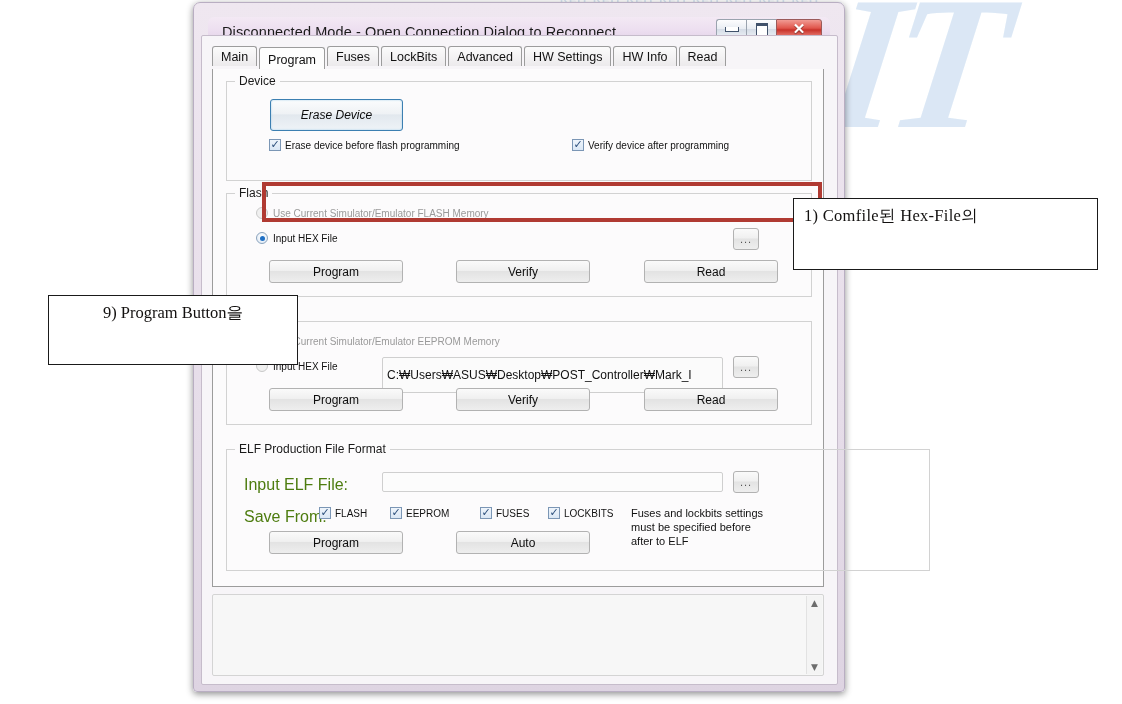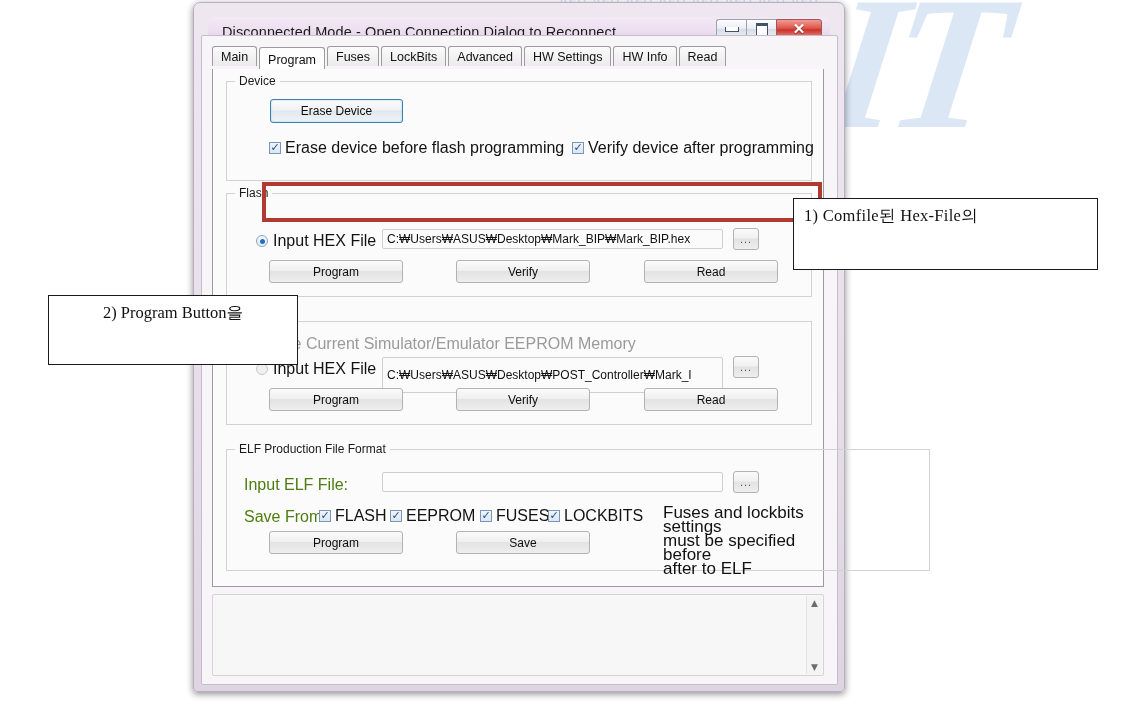--- a/index.html
+++ b/index.html
@@ -164,34 +164,34 @@
     border:1px solid #7b96b5;
     background:linear-gradient(180deg,#eef4fb 0%,#dae7f5 100%);
     display:flex;align-items:center;justify-content:center;
     margin-right:4px; flex:none;
     box-sizing:border-box;
   }
   .cbox .tick{
     color:#2a4d7a; font-size:11px; line-height:10px; font-weight:bold;
     font-family:"DejaVu Sans", sans-serif;
   }
-  .cb-label{ font-size:16px; color:#121212; }
+  .cb-label{ font-size:10px; color:#121212; }
   .cb-label.dim{ color:#9a9a9a; }
   .radio{
     width:12px;height:12px;border-radius:50%;
     border:1px solid #8aa3bd;
     background:radial-gradient(circle at 50% 40%,#ffffff 0%,#e6eef7 70%);
     display:flex;align-items:center;justify-content:center;
     margin-right:5px;flex:none;box-sizing:border-box;
   }
   .radio .dot{width:5px;height:5px;border-radius:50%;background:#1f6fc4;}
   .radio.off{ border-color:#c9c9c9; background:#f0f0f0; }
   .radio.off .dot{ background:transparent; }
   .note{
-    position:absolute; font-size:17px; color:#111; line-height:14px;margin-left:32px;
+    position:absolute; font-size:11px; color:#111; line-height:14px;
   }
   .static-label{ position:absolute; font-size:16px; color:#4d7c0f; white-space:nowrap;}
 
   
   #logbox{
     position:absolute; left:10px; top:558px; width:612px; height:82px;
     background:#f7f7f7; border:1px solid #d4d4d4; border-radius:2px;
     box-sizing:border-box;
   }
   #logscroll{
@@ -286,21 +286,21 @@
       <div class="tab">
           <span>Read</span>
         </div>
     </div>
 
     <div id="tabpage">
 
       <div class="group" style="left:13px;top:12px;width:586px;height:100px;">
         <span class="legend">Device</span>
 
-        <div class="btn primary" style="left:43px;top:17px;width:133px;height:24px;">
+        <div class="btn primary" style="left:43px;top:17px;width:133px;height:32px;font-style:italic;">
           <span>Erase Device</span>
         </div>
 
         <div class="cb-row" style="left:42px;top:57px;">
           <span class="cbox">
               <span class="tick">✓</span>
             </span>
           <span class="cb-label">Erase device before flash programming</span>
         </div>
 
@@ -308,31 +308,34 @@
           <span class="cbox">
               <span class="tick">✓</span>
             </span>
           <span class="cb-label">Verify device after programming</span>
         </div>
       </div>
 
       <div class="group" style="left:13px;top:124px;width:586px;height:104px;">
         <span class="legend">Flash</span>
 
+        <div class="cb-row" style="left:29px;top:13px;">
+          <span class="radio off">
+              <span class="dot"></span>
+            </span>
+          <span class="cb-label dim">Use Current Simulator/Emulator FLASH Memory</span>
+        </div>
 
         <div class="cb-row" style="left:29px;top:38px;">
           <span class="radio">
               <span class="dot"></span>
             </span>
           <span class="cb-label">Input HEX File</span>
         </div>
 
-        <div class="field" style="left:155px;top:35px;width:341px;height:20px;">
-          <span>C:₩Users₩ASUS₩Desktop₩Mark_BIP₩Mark_BIP.hex</span>
-        </div>
 
         <div class="btn small" style="left:506px;top:34px;width:26px;height:22px;">
           <span>...</span>
         </div>
 
         <div class="btn" style="left:42px;top:66px;width:134px;height:23px;">
           <span>Program</span>
         </div>
         <div class="btn" style="left:229px;top:66px;width:134px;height:23px;">
           <span>Verify</span>
@@ -421,21 +424,21 @@
         <div class="note" style="left:404px;top:56px;width:180px;">
           <span>Fuses and lockbits settings</span><br>
           <span>must be specified before</span><br>
           <span>after to ELF</span>
         </div>
 
         <div class="btn" style="left:42px;top:81px;width:134px;height:23px;">
           <span>Program</span>
         </div>
         <div class="btn" style="left:229px;top:81px;width:134px;height:23px;">
-          <span>Save</span>
+          <span>Auto</span>
         </div>
       </div>
 
     </div>
 
     <div id="logbox">
       <div id="logscroll">
         <span class="sb-arrow">▲</span>
         <span class="sb-arrow">▼</span>
       </div>
@@ -444,14 +447,14 @@
   </div>
 </div>
 
 <div id="red-rect"></div>
 
 <div class="callout" id="callout-1">
   <span class="l1">1)   Comfile된   Hex-File의</span>
 </div>
 
 <div class="callout" id="callout-2">
-  <span class="l1">2) Program Button을</span>
+  <span class="l1">9) Program Button을</span>
 </div>
 
 </body></html>

